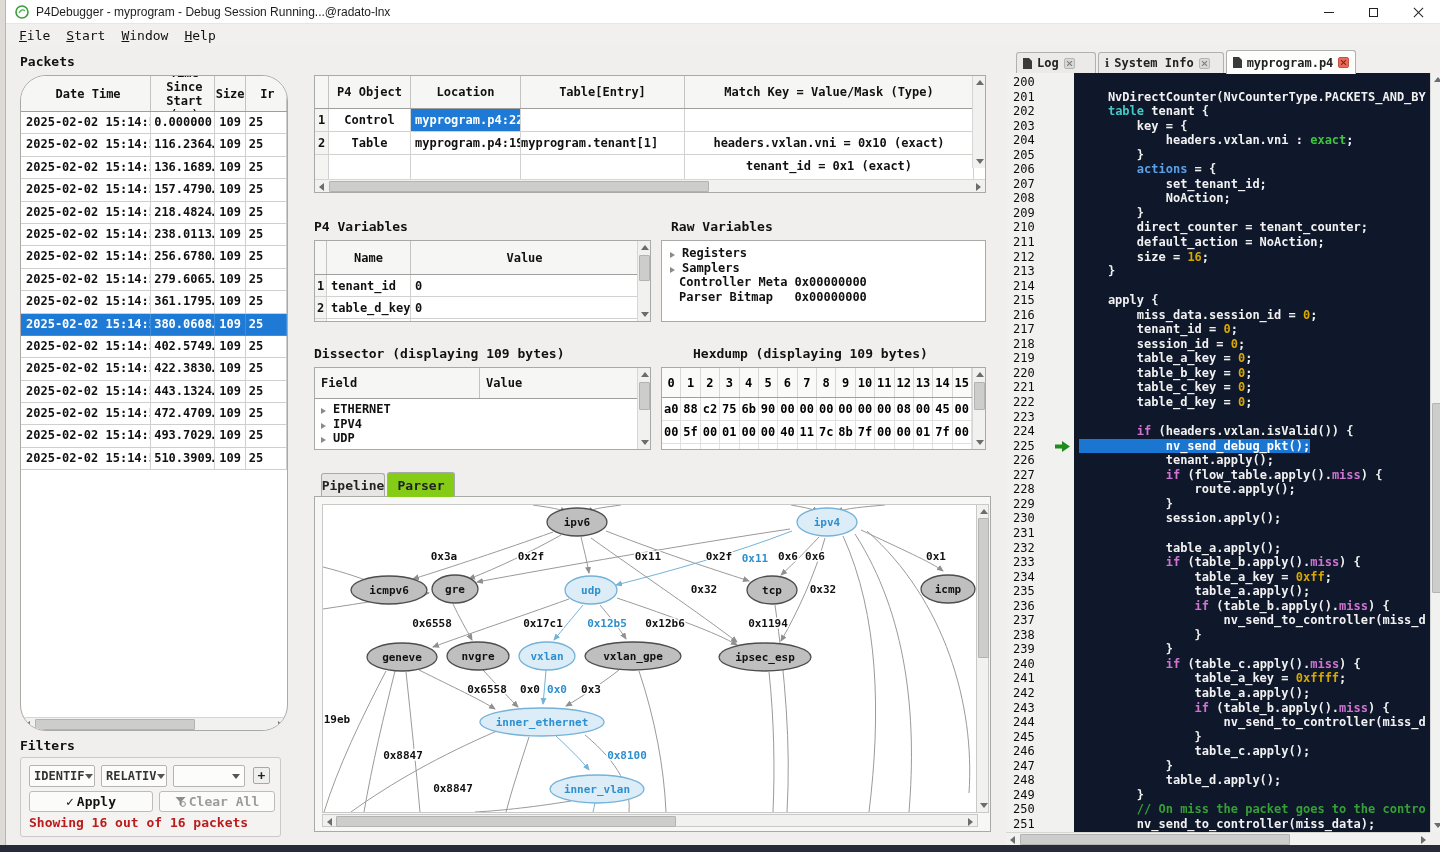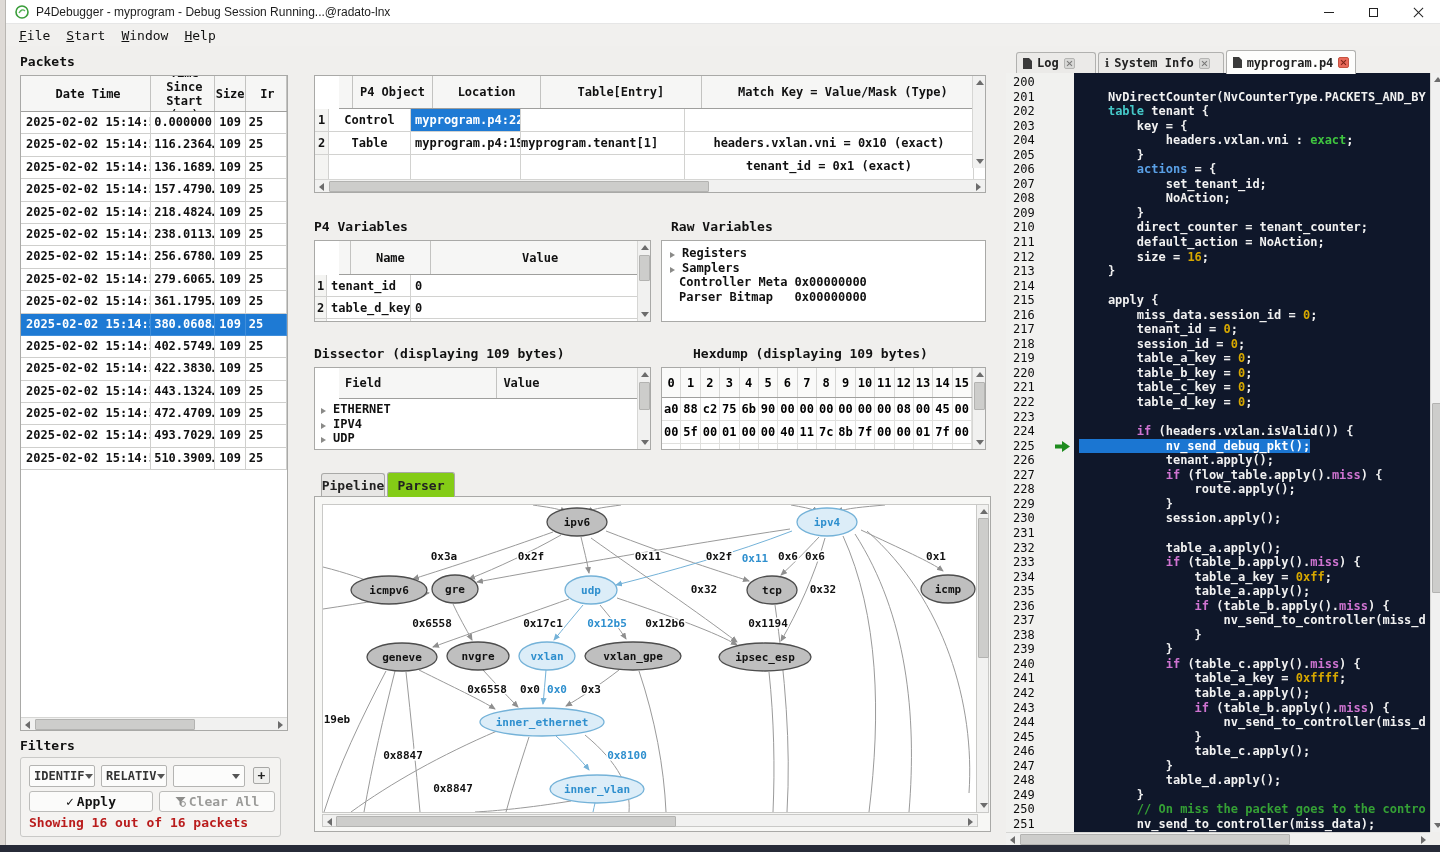--- a/index.html
+++ b/index.html
@@ -47,21 +47,21 @@
   .c-size { width:34px; text-align:center; } .c-in { width:46px; padding-left:3px; }
   
   .filters-box { position:absolute; left:14px; top:757px; width:261px; height:80px; border:1px solid #c9c9c7; border-radius:3px; background:#f4f3f1; }
   .combo { position:absolute; height:22px; border:1px solid #b4b4b2; border-radius:2px; background:#fcfcfb; display:flex; align-items:center; font:bold 12px "DejaVu Sans Mono",monospace; color:#333; padding:0 4px; }
   .combo .carrow { margin-left:auto; width:0; height:0; border:4px solid transparent; border-top:5px solid #555; transform:translateY(2px); }
   .btn { position:absolute; height:21px; border:1px solid #bcbcba; border-radius:3px; background:#fbfbfa; display:flex; align-items:center; justify-content:center; font:bold 13px "DejaVu Sans Mono",monospace; color:#111; gap:3px; }
   .btn.disabled { color:#9b9b99; }
   .plus-btn { position:absolute; width:17px; height:17px; border:1px solid #a7a7a5; border-radius:2px; background:#efefed; display:flex; align-items:center; justify-content:center; font:bold 13px "DejaVu Sans Mono",monospace; color:#222; }
   .showing { position:absolute; left:8px; top:57px; font:bold 13px "DejaVu Sans Mono",monospace; color:#b91c1c; }
   
-  .grid-head { display:flex; background:#f6f6f5; border-bottom:1px solid #9f9f9d; font:bold 12px "DejaVu Sans Mono",monospace; color:#111;margin-left:24px; }
+  .grid-head { display:flex; background:#f6f6f5; border-bottom:1px solid #9f9f9d; font:bold 12px "DejaVu Sans Mono",monospace; color:#111; }
   .grid-head > div { display:flex; align-items:center; justify-content:center; border-right:1px solid #c3c3c1; overflow:hidden; }
   .grow { display:flex; font:bold 12px/22px "DejaVu Sans Mono",monospace; color:#111; background:#fff; }
   .grow > div { border-right:1px solid #d2d2d0; border-bottom:1px solid #d2d2d0; overflow:hidden; white-space:nowrap; }
   .numcell { background:#f4f4f2; text-align:center; }
   .selcell { background:#1e7ad4; color:#fff; }
   .mline { height:22px; text-align:center; }
   
   .tree-line { position:relative; height:14.5px; font:bold 12px/14.5px "DejaVu Sans Mono",monospace; color:#111; white-space:pre; }
   .tree-arrow { display:inline-block; width:0; height:0; border:3.5px solid transparent; border-left:5px solid #8a8a88; margin:0 4px 0 2px; transform:translateY(1px); }
   .tree-noarrow { display:inline-block; width:11px; }
@@ -118,21 +118,21 @@
     </div>
 
     <div class="menubar" id="menubar">
         <div class="menu-item">File</div>
         <div class="menu-item">Start</div>
         <div class="menu-item">Window</div>
         <div class="menu-item">Help</div>
       </div>
 
     <div class="panel-label" style="left:14px; top:54px;">Packets</div>
-    <div class="box" style="left:14px; top:75px; width:268px; height:656px;">
+    <div class="box" style="left:14px; top:75px; width:268px; height:656px;border-radius:26px;">
       <div class="pk-head" id="packets-head">
           <div class="c-date">Date Time</div>
           <div class="c-time">Time Since
 Start (ms)</div>
           <div class="c-size">Size</div>
           <div class="c-in">Ir</div>
         </div>
       <div id="packets-body">
           <div class="pk-row">
             <div class="c-date">2025-02-02 15:14:53</div>

